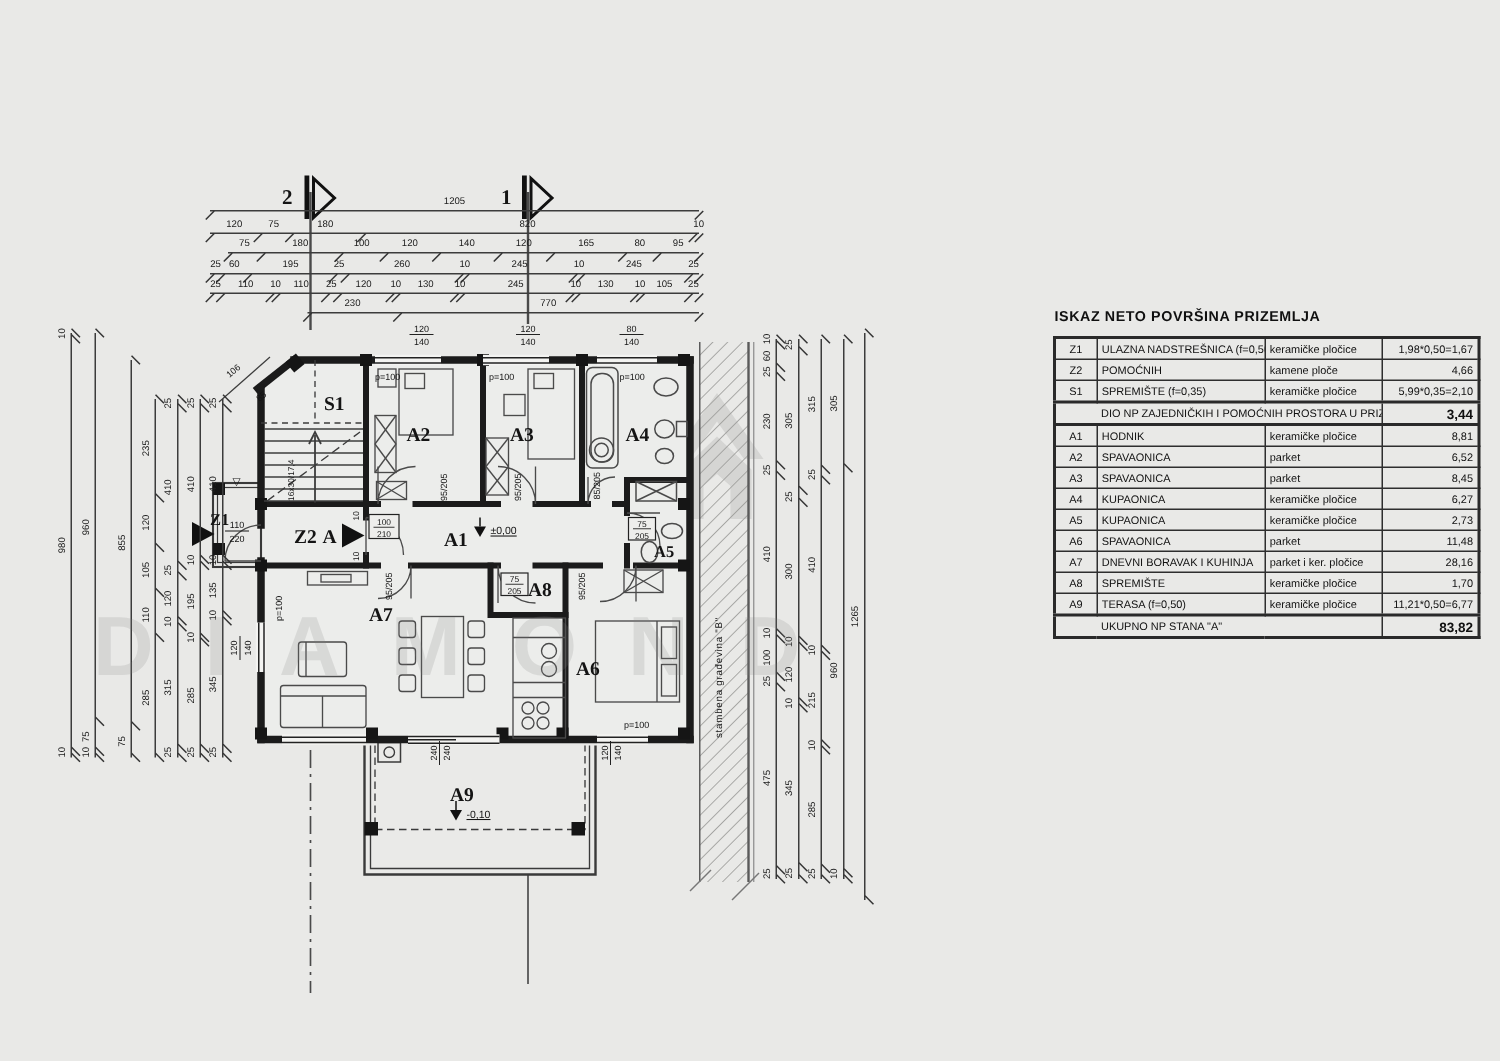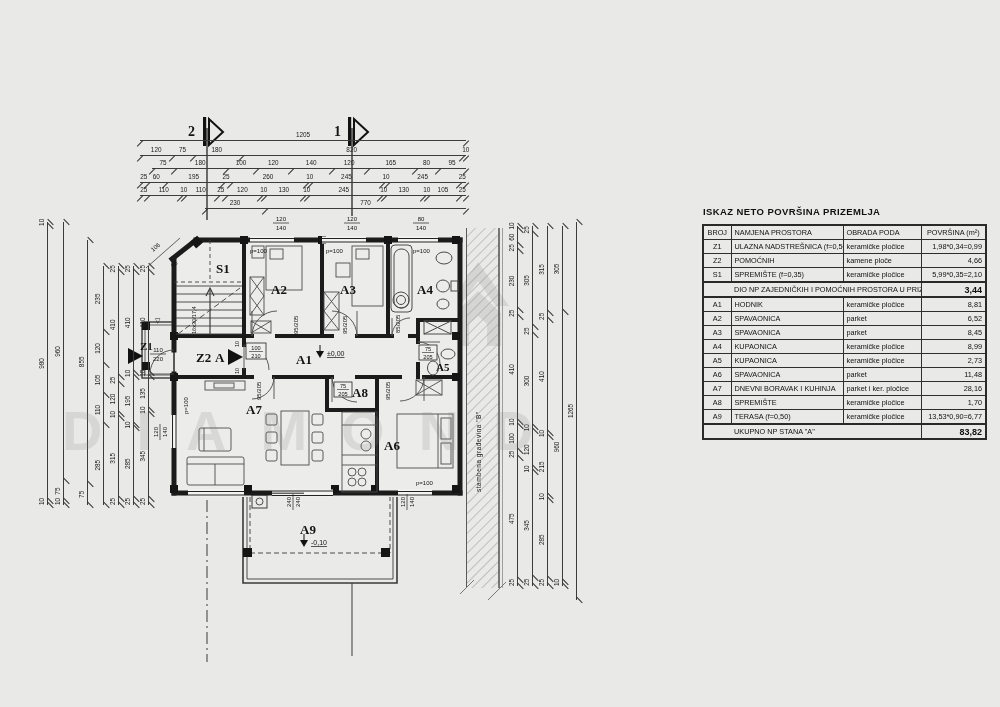--- a/index.html
+++ b/index.html
@@ -591,31 +591,25 @@
   <div class="tblwrap">
     <div class="tbl-title">ISKAZ NETO POVRŠINA PRIZEMLJA</div>
     <table class="nt">
       <colgroup>
           <col style="width:28px">
           <col style="width:112px">
           <col style="width:78px">
           <col style="width:65px">
         </colgroup>
       <tbody>
-          <tr>
-        <td class="ctr">BROJ</td>
-        <td>NAMJENA PROSTORA</td>
-        <td>OBRADA PODA</td>
-        <td class="ctr">POVRŠINA (m²)</td>
-      </tr>
       <tr>
         <td class="ctr">Z1</td>
         <td>ULAZNA NADSTREŠNICA (f=0,50)</td>
         <td>keramičke pločice</td>
-        <td class="num">1,98*0,34=0,99</td>
+        <td class="num">1,98*0,50=1,67</td>
       </tr>
       <tr>
         <td class="ctr">Z2</td>
         <td>POMOĆNIH</td>
         <td>kamene ploče</td>
         <td class="num">4,66</td>
       </tr>
       <tr>
         <td class="ctr">S1</td>
         <td>SPREMIŠTE (f=0,35)</td>
@@ -641,21 +635,21 @@
       <tr>
         <td class="ctr">A3</td>
         <td>SPAVAONICA</td>
         <td>parket</td>
         <td class="num">8,45</td>
       </tr>
       <tr>
         <td class="ctr">A4</td>
         <td>KUPAONICA</td>
         <td>keramičke pločice</td>
-        <td class="num">8,99</td>
+        <td class="num">6,27</td>
       </tr>
       <tr>
         <td class="ctr">A5</td>
         <td>KUPAONICA</td>
         <td>keramičke pločice</td>
         <td class="num">2,73</td>
       </tr>
       <tr>
         <td class="ctr">A6</td>
         <td>SPAVAONICA</td>
@@ -671,21 +665,21 @@
       <tr>
         <td class="ctr">A8</td>
         <td>SPREMIŠTE</td>
         <td>keramičke pločice</td>
         <td class="num">1,70</td>
       </tr>
       <tr>
         <td class="ctr">A9</td>
         <td>TERASA (f=0,50)</td>
         <td>keramičke pločice</td>
-        <td class="num">13,53*0,90=6,77</td>
+        <td class="num">11,21*0,50=6,77</td>
       </tr>
       <tr class="bt">
         <td colspan="3" class="merge">UKUPNO NP STANA "A"</td>
         <td class="num big">83,82</td>
       </tr>
     </tbody>
       </table>
   </div>
 </div>
 

